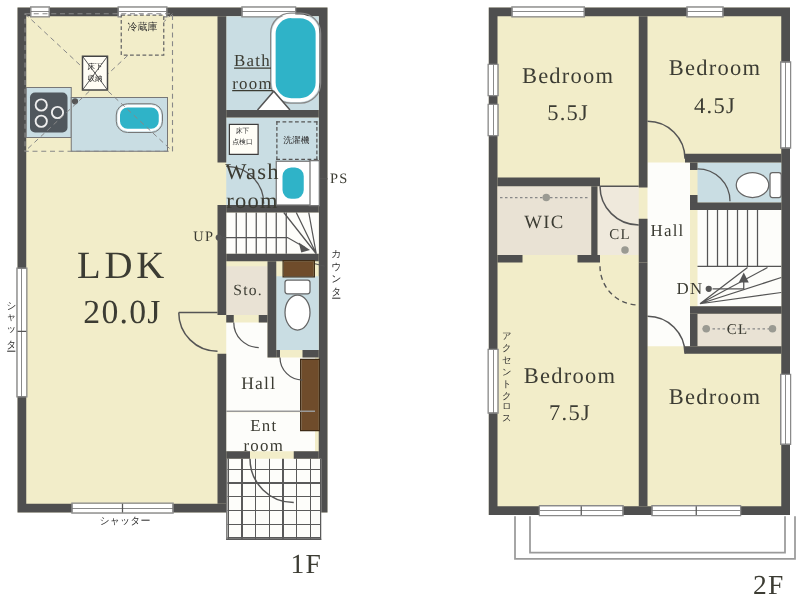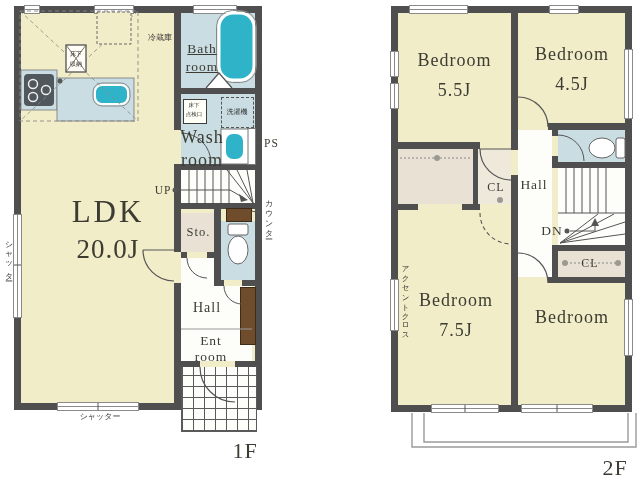--- a/index.html
+++ b/index.html
@@ -162,38 +162,38 @@
     <circle cx="437" cy="158" r="3" fill="#9a9a92"></circle>
     <circle cx="500" cy="200" r="3" fill="#9a9a92"></circle>
     <path d="M562,263 H621" stroke="#888" stroke-width="1" stroke-dasharray="2 2"></path>
     <circle cx="565" cy="263" r="3" fill="#9a9a92"></circle>
     <circle cx="618" cy="263" r="3" fill="#9a9a92"></circle>
 
     <path d="M412,413 V447 H636 V413 M424,413 V442 H628 V413" fill="none" stroke="#9a9a9a" stroke-width="1.4"></path>
     <path d="M465,405 V412 M557,405 V412" stroke="#555" stroke-width="1"></path>
   </svg>
 
-  <div class="lbl" style="left:38px;top:192px;width:140px;">
+  <div class="lbl" style="left:28px;top:192px;width:140px;">
     <span style="display:block;font-size:31px;letter-spacing:3px;">LDK</span>
     <span style="display:block;font-size:27px;">20.0J</span>
   </div>
   <div class="lbl" style="left:180px;top:40px;width:44px;font-size:13.5px;text-decoration:underline;">
     <span style="display:block">Bath</span>
     <span style="display:block">room</span>
   </div>
   <div class="lbl" style="left:180px;top:126px;width:44px;font-size:18px;">
     <span style="display:block">Wash</span>
     <span style="display:block">room</span>
   </div>
   <div class="jp" style="left:222px;top:107px;width:30px;text-align:center;font-size:7px;letter-spacing:0;">洗濯機</div>
   <div class="jp" style="left:183px;top:101px;width:22px;text-align:center;font-size:5.5px;line-height:1.6;">
     <span style="display:block">床下</span>
     <span style="display:block">点検口</span>
   </div>
-  <div class="jp" style="left:97px;top:32px;width:34px;text-align:center;font-size:8px;margin-left:46px;">冷蔵庫</div>
+  <div class="jp" style="left:97px;top:16px;width:34px;text-align:center;font-size:8px;">冷蔵庫</div>
   <div class="jp" style="left:66px;top:49px;width:20px;text-align:center;font-size:6px;line-height:1.6;">
     <span style="display:block">床下</span>
     <span style="display:block">収納</span>
   </div>
   <div class="lbl" style="left:152px;top:183px;width:22px;font-size:11.5px;">UP</div>
   <div class="lbl" style="left:264px;top:136px;width:22px;font-size:11.5px;text-align:left;">PS</div>
   <div class="lbl" style="left:183px;top:224px;width:31px;font-size:12.5px;font-family:Liberation Serif, serif;">Sto.</div>
   <div class="jp vjp" style="left:262px;top:194px;font-size:8px;">カウンター</div>
   <div class="lbl" style="left:183px;top:299px;width:48px;font-size:14px;">Hall</div>
   <div class="lbl" style="left:185px;top:333px;width:52px;font-size:13.5px;line-height:1.15;">
@@ -212,20 +212,21 @@
     <span style="display:block">Bedroom</span>
     <span style="display:block">4.5J</span>
   </div>
   <div class="lbl" style="left:400px;top:286px;width:112px;font-size:18px;line-height:1.65;">
     <span style="display:block">Bedroom</span>
     <span style="display:block">7.5J</span>
   </div>
   <div class="lbl" style="left:518px;top:303px;width:108px;font-size:18px;line-height:1.65;">
     <span style="display:block">Bedroom</span>
   </div>
+  <div class="lbl" style="left:403px;top:169px;width:65px;font-size:15px;">WIC</div>
   <div class="lbl" style="left:482px;top:180px;width:28px;font-size:12px;">CL</div>
   <div class="lbl" style="left:514px;top:176px;width:40px;font-size:13.5px;">Hall</div>
   <div class="lbl" style="left:538px;top:222px;width:28px;font-size:13.5px;">DN</div>
   <div class="lbl" style="left:572px;top:256px;width:36px;font-size:12px;">CL</div>
   <div class="jp vjp" style="left:400px;top:260px;font-size:7.5px;">アクセントクロス</div>
   <div class="lbl" style="left:596px;top:454px;width:38px;font-size:22px;">2F</div>
 
 </div>
 
 </body></html>

